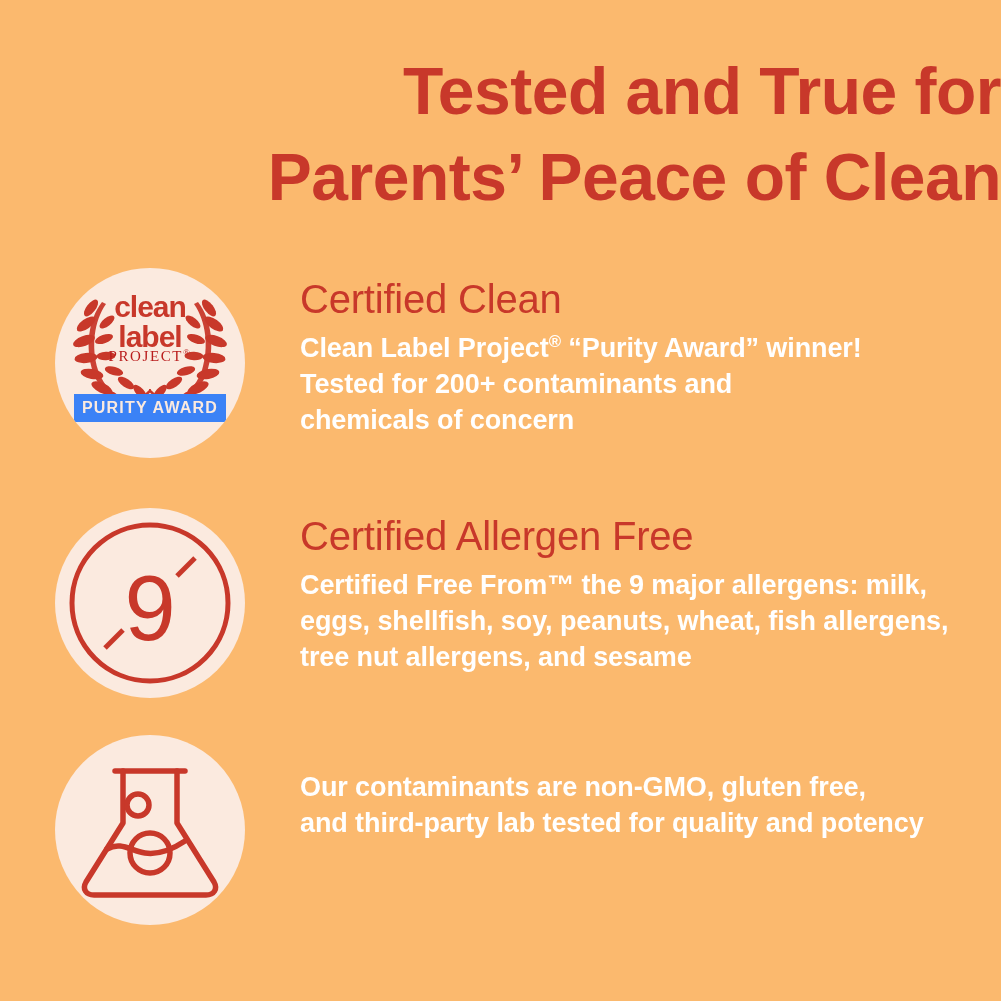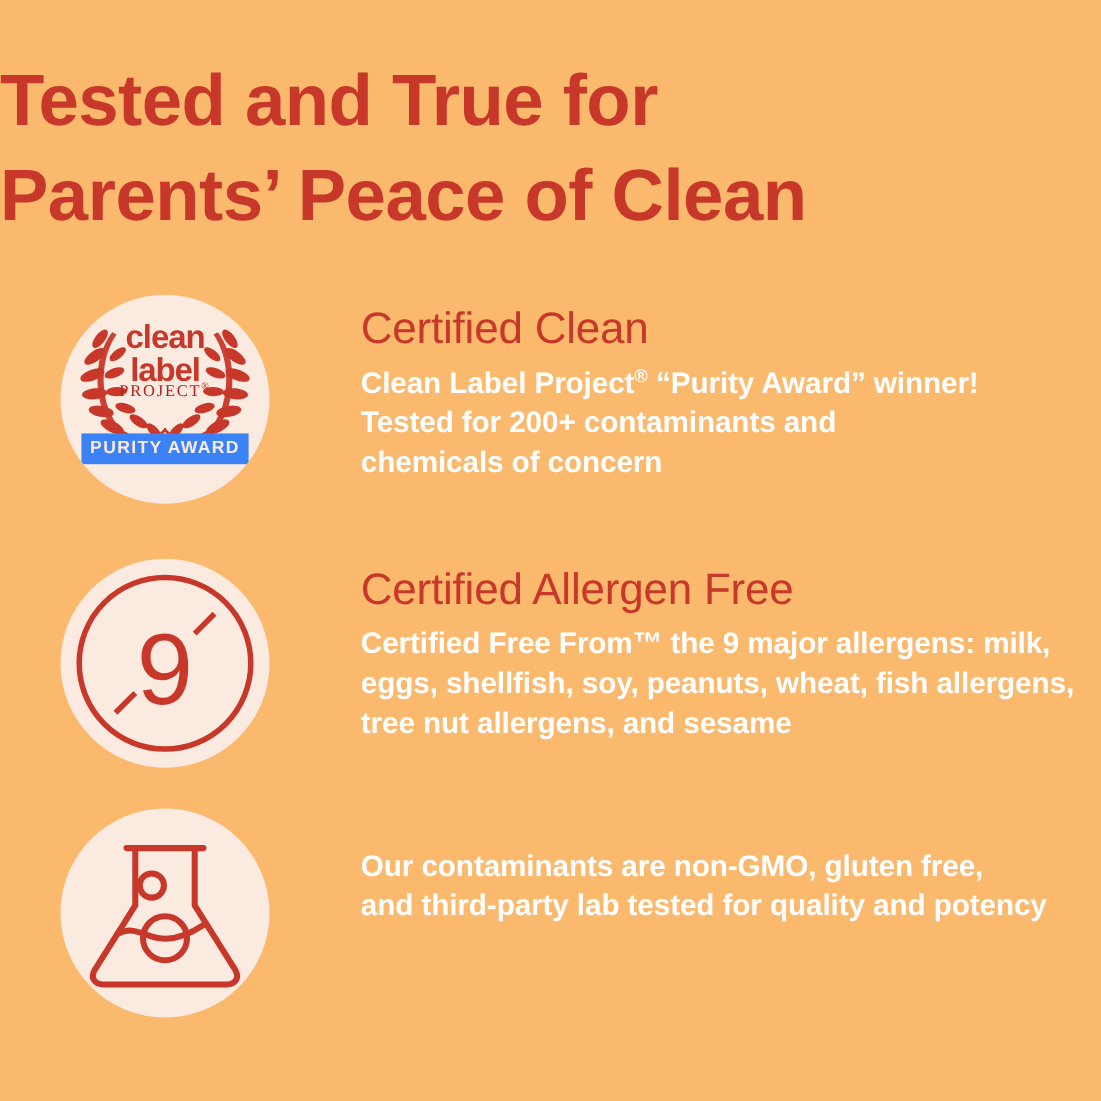--- a/index.html
+++ b/index.html
@@ -21,21 +21,21 @@
     background: #FBB96E;
     box-sizing: border-box;
   }
 
   
   .headline {
     position: absolute;
     left: 0;
     top: 48px;
     width: 1001px;
-    text-align: left;
+    text-align: right;
     color: #C8382A;
     font-weight: bold;
     font-size: 66px;
     line-height: 86px;
     letter-spacing: -0.5px;
     font-family: "Liberation Sans", sans-serif;
   }
   .headline .hl-line { display: block; white-space: nowrap; }
 
   
@@ -49,21 +49,20 @@
   .feature-icon-wrap {
     width: 300px;
     flex: 0 0 300px;
     display: flex;
     justify-content: center;
     align-items: center;
   }
   .feature-text {
     flex: 1 1 auto;
     padding-right: 20px;
-    margin-left: 28px;
   }
   .feature-title {
     color: #C8382A;
     font-size: 40px;
     line-height: 46px;
     font-weight: 400;
     margin: 0 0 8px 0;
     letter-spacing: -0.2px;
   }
   .feature-body {

